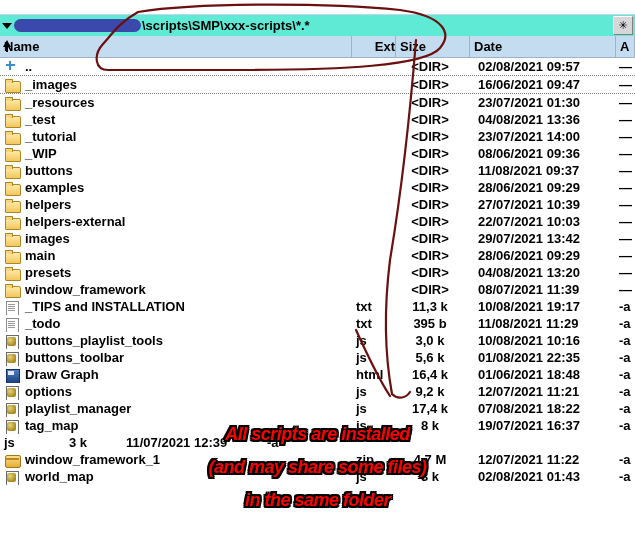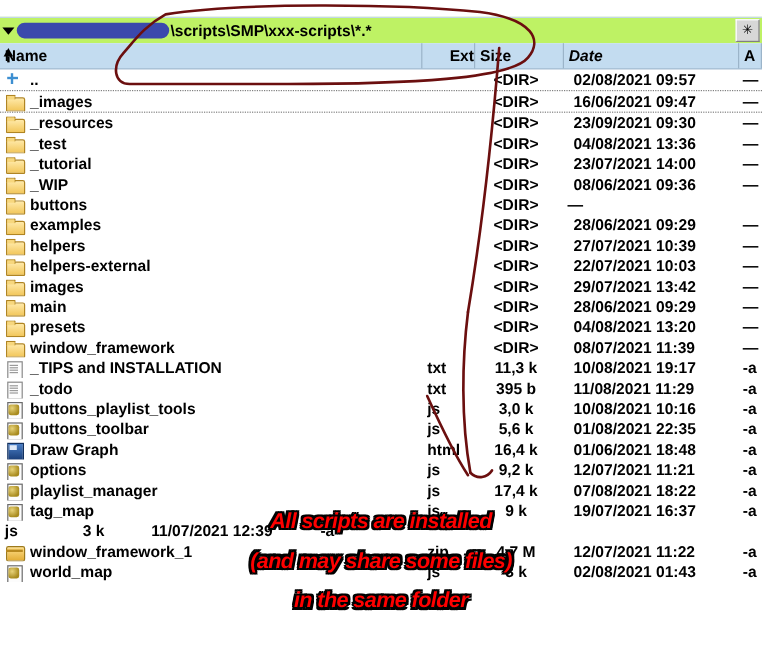--- a/index.html
+++ b/index.html
@@ -20,21 +20,21 @@
   .top-strip {
     position: absolute; left: 0; top: 0;
     width: 635px; height: 14px;
     background: #ffffff;
   }
 
   
   .path-bar {
     position: absolute; left: 0; top: 14px;
     width: 635px; height: 22px;
-    background: #bef264;
+    background: #5eead4;
     border-top: 1px solid #c3d6e8;
     display: flex; align-items: center;
   }
   .path-drop {
     width: 13px; height: 22px;
     display: flex; align-items: center; justify-content: center;
     flex: 0 0 auto;
   }
   .caret-down {
     width: 0; height: 0;
@@ -81,21 +81,21 @@
   }
   .col-header .hc {
     height: 21px; line-height: 21px;
     padding-left: 4px;
     border-right: 1px solid #9bb4c9;
     overflow: hidden; white-space: nowrap;
   }
   .hc-name  { width: 352px; position: relative; padding-left: 16px; }
   .hc-ext   { width: 44px; text-align: right; }
   .hc-size  { width: 74px; }
-  .hc-date  { width: 146px; font-style: italic; }
+  .hc-date  { width: 146px; }
   .hc-attr  { width: 19px; padding-left: 3px; border-right: none; }
   .sort-arrow {
     position: absolute; left: 3px; top: 4px;
     width: 0; height: 0;
     border-left: 4px solid transparent;
     border-right: 4px solid transparent;
     border-bottom: 7px solid #000;
   }
   .sort-arrow::after {
     content: "";
@@ -271,21 +271,21 @@
         <div class="cell c-date">16/06/2021 09:47</div>
         <div class="cell c-attr">—</div>
       </div>
       <div class="row">
         <div class="cell c-name">
           <span class="icon ic-folder"></span>
           <span class="name-text">_resources</span>
         </div>
         <div class="cell c-ext"></div>
         <div class="cell c-size">&lt;DIR&gt;</div>
-        <div class="cell c-date">23/09/2021 09:30</div>
+        <div class="cell c-date">23/07/2021 01:30</div>
         <div class="cell c-attr">—</div>
       </div>
       <div class="row">
         <div class="cell c-name">
           <span class="icon ic-folder"></span>
           <span class="name-text">_test</span>
         </div>
         <div class="cell c-ext"></div>
         <div class="cell c-size">&lt;DIR&gt;</div>
         <div class="cell c-date">04/08/2021 13:36</div>
@@ -311,20 +311,21 @@
         <div class="cell c-date">08/06/2021 09:36</div>
         <div class="cell c-attr">—</div>
       </div>
       <div class="row">
         <div class="cell c-name">
           <span class="icon ic-folder"></span>
           <span class="name-text">buttons</span>
         </div>
         <div class="cell c-ext"></div>
         <div class="cell c-size">&lt;DIR&gt;</div>
+        <div class="cell c-date">11/08/2021 09:37</div>
         <div class="cell c-attr">—</div>
       </div>
       <div class="row">
         <div class="cell c-name">
           <span class="icon ic-folder"></span>
           <span class="name-text">examples</span>
         </div>
         <div class="cell c-ext"></div>
         <div class="cell c-size">&lt;DIR&gt;</div>
         <div class="cell c-date">28/06/2021 09:29</div>
@@ -459,21 +460,21 @@
         <div class="cell c-size">17,4 k</div>
         <div class="cell c-date">07/08/2021 18:22</div>
         <div class="cell c-attr">-a</div>
       </div>
       <div class="row">
         <div class="cell c-name">
           <span class="icon ic-js"></span>
           <span class="name-text">tag_map</span>
         </div>
         <div class="cell c-ext">js</div>
-        <div class="cell c-size">9 k</div>
+        <div class="cell c-size">8 k</div>
         <div class="cell c-date">19/07/2021 16:37</div>
         <div class="cell c-attr">-a</div>
       </div>
       <div class="row">
         <div class="cell c-ext">js</div>
         <div class="cell c-size">3 k</div>
         <div class="cell c-date">11/07/2021 12:39</div>
         <div class="cell c-attr">-a</div>
       </div>
       <div class="row">

